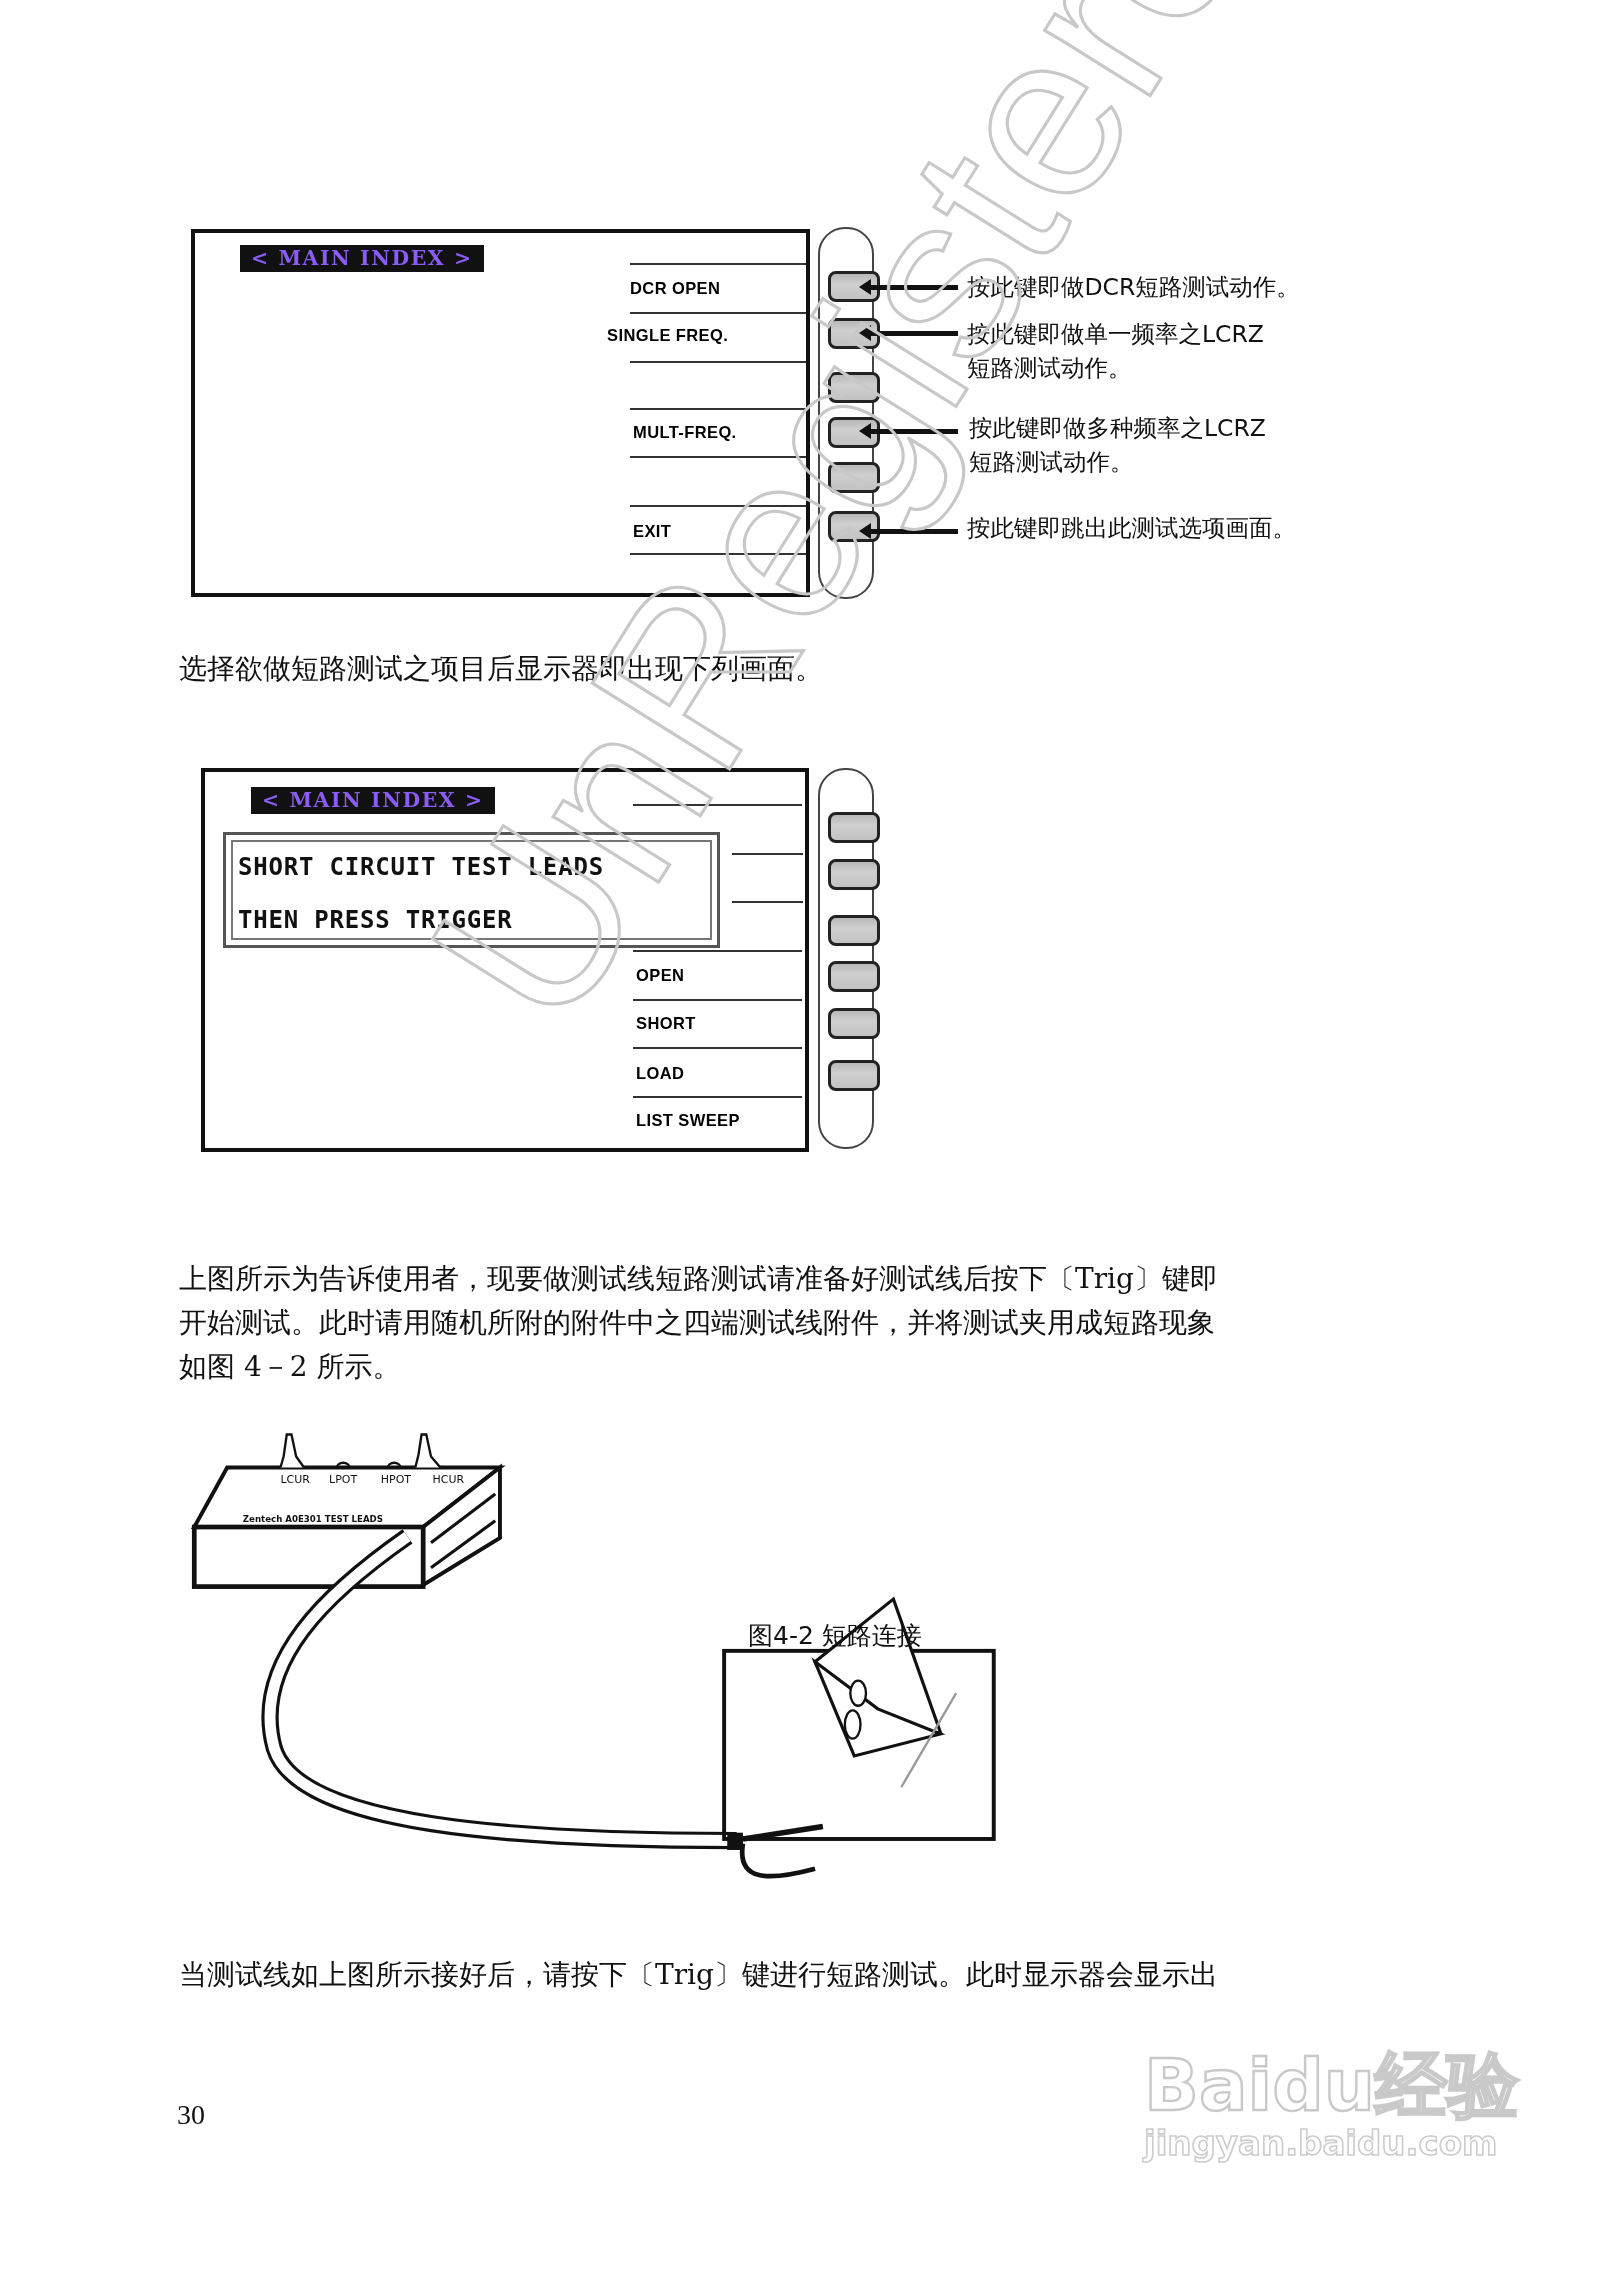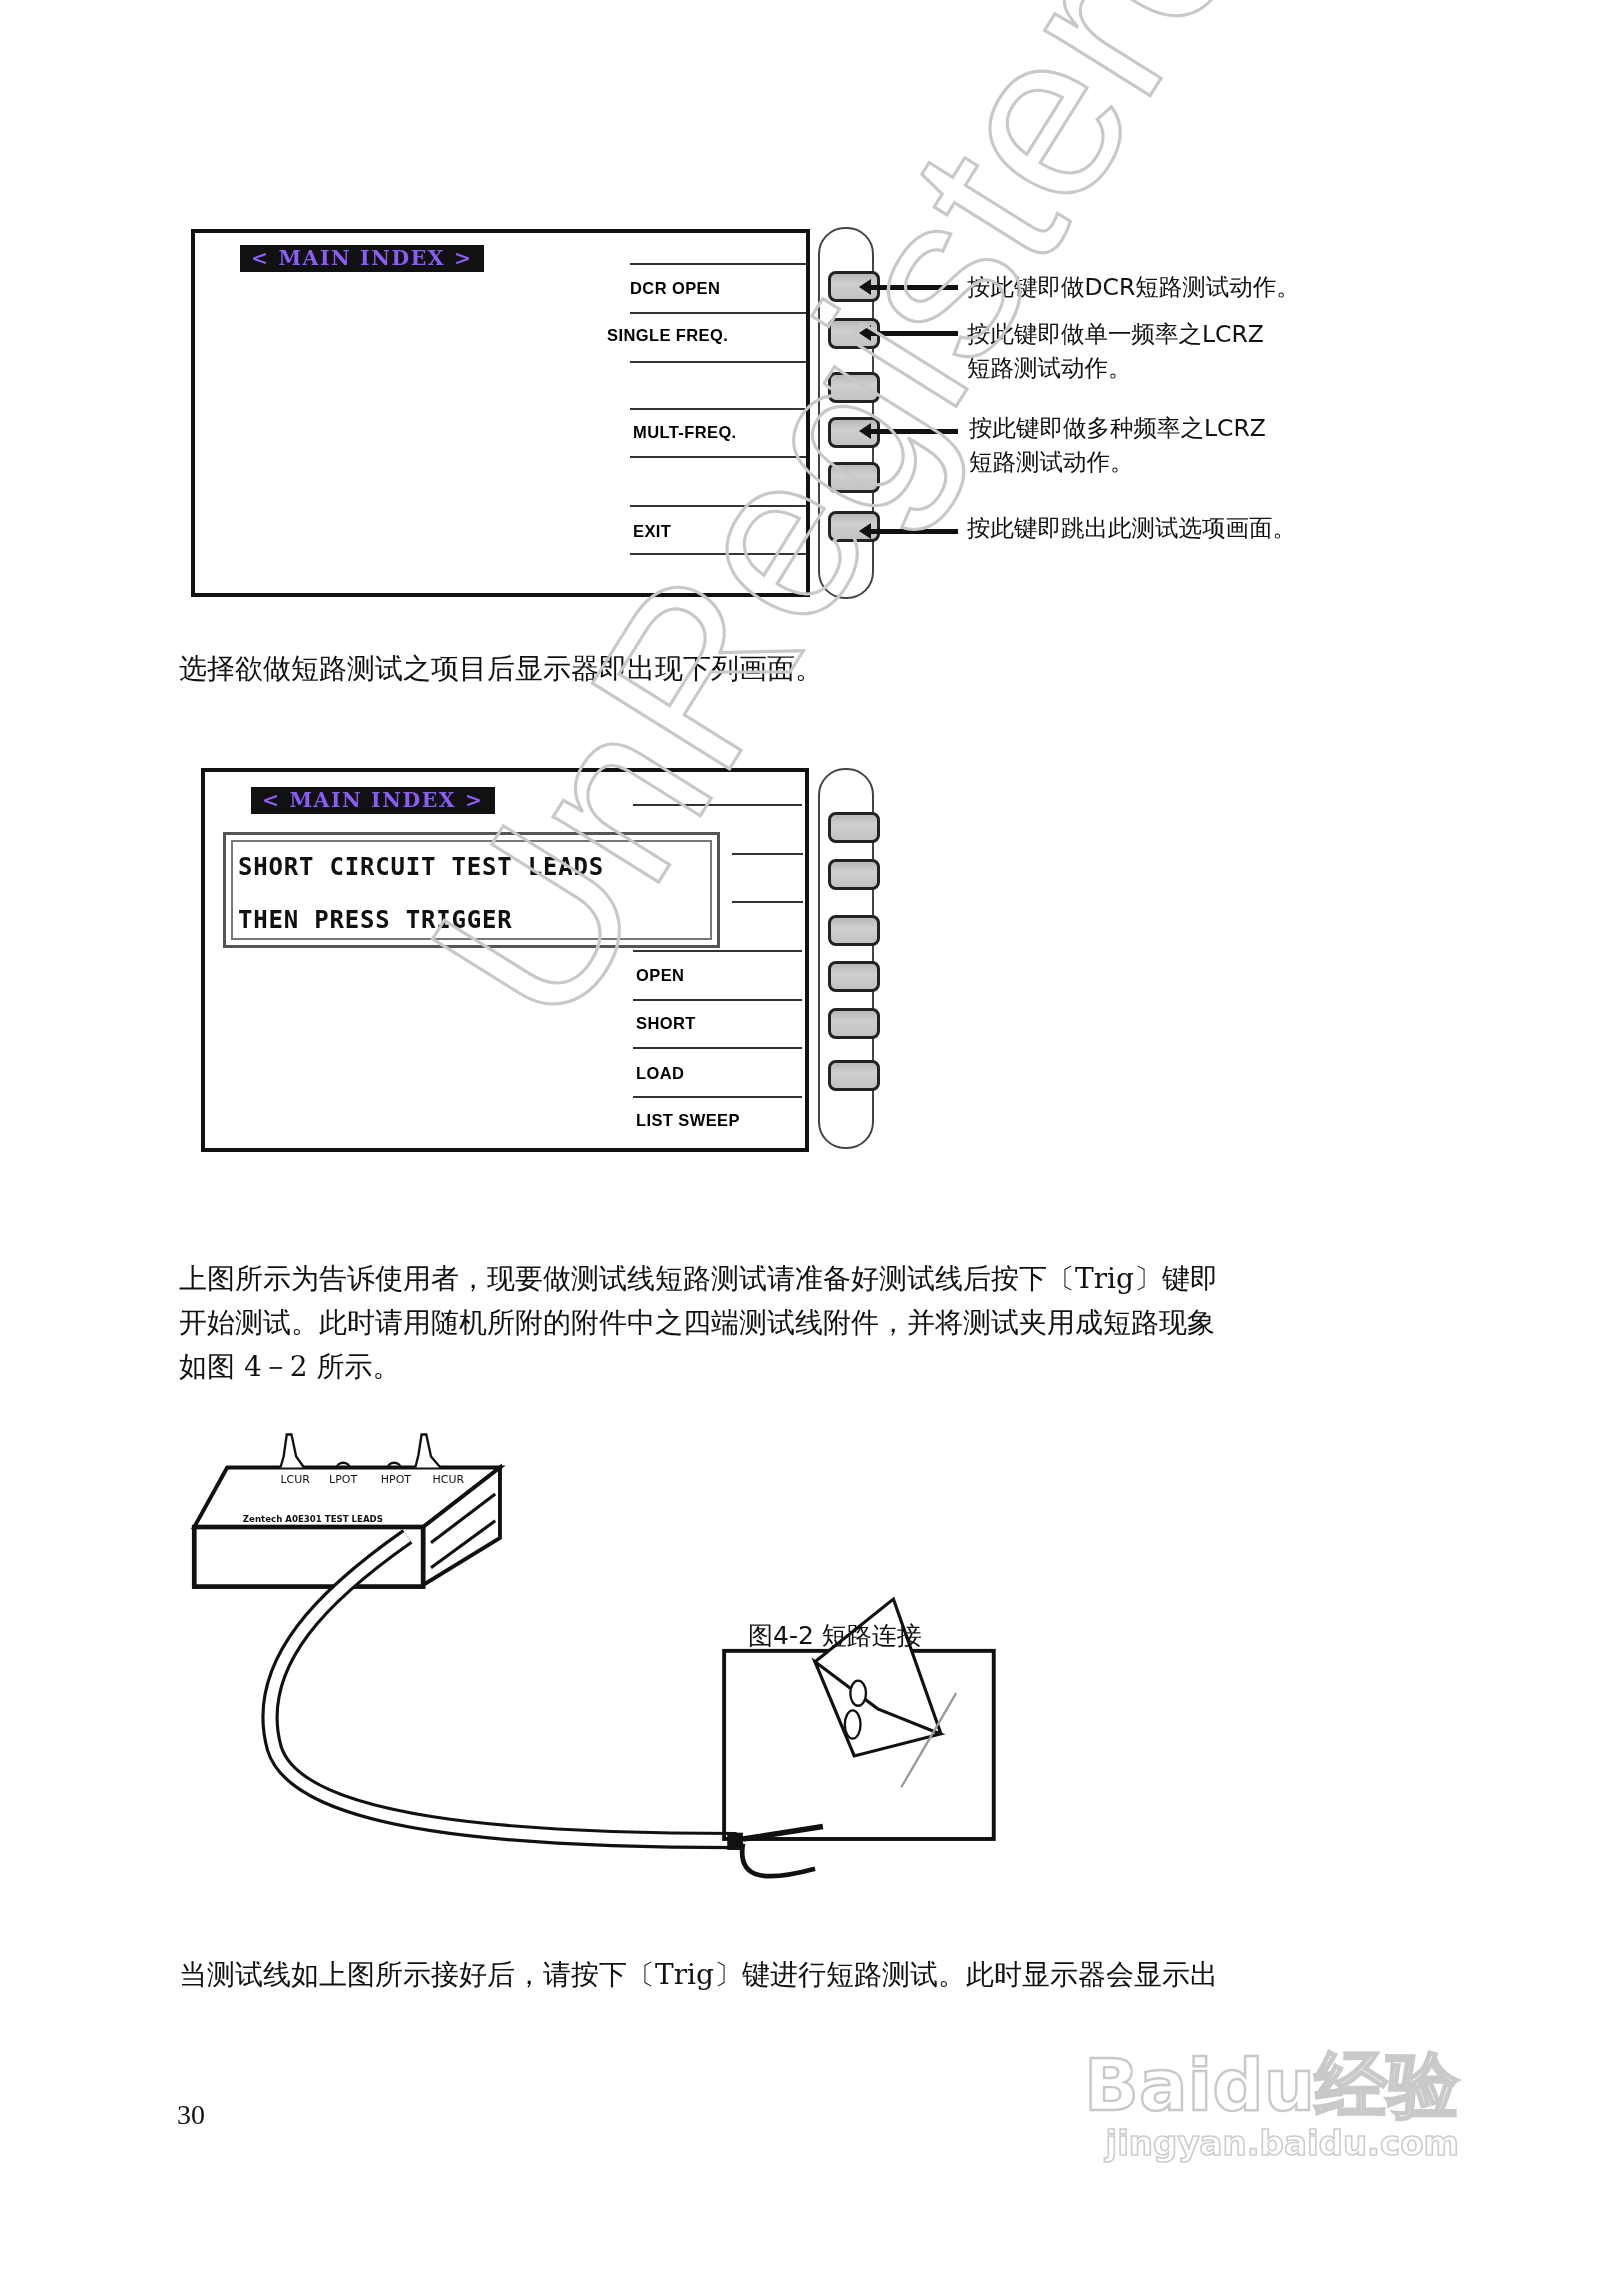--- a/index.html
+++ b/index.html
@@ -28,22 +28,22 @@
          font-size: 24px; letter-spacing: 0.8px; color: #111; }
 
   .para { position: absolute; left: 179px; width: 1270px; font-size: 28px; line-height: 44px; color: #111;
           font-family: "DejaVu Serif", "Liberation Serif", serif; }
   .caption { position: absolute; font-family: "DejaVu Sans", sans-serif; font-size: 25px; color: #111; }
   .pagenum { position: absolute; left: 177px; top: 2099px; font-size: 28px; font-family: "Liberation Serif", serif; }
 
   .watermark { position: absolute; left: 376px; top: 925px; font-family: "Liberation Sans", sans-serif;
                font-size: 235px; color: transparent; -webkit-text-stroke: 3.1px #c8c8c8;
                transform: rotate(-58deg); transform-origin: left top; white-space: nowrap; pointer-events: none; }
-  .baidu { position: absolute; left: 1084px; top: 2046px; color: transparent; -webkit-text-stroke: 2.4px #c9c9c9;
-           font-family: "DejaVu Sans", sans-serif; font-weight: bold; pointer-events: none; text-align: right; }
+  .baidu { position: absolute; left: 1144px; top: 2046px; color: transparent; -webkit-text-stroke: 2.4px #c9c9c9;
+           font-family: "DejaVu Sans", sans-serif; font-weight: bold; pointer-events: none; }
   .baidu .big { font-size: 72px; line-height: 78px; }
   .baidu .small { font-size: 34px; line-height: 39px; -webkit-text-stroke: 1.6px #cccccc; }
 </style>
 </head>
 <body>
 
 <div>
   <div class="screen" style="left:191px; top:229px; width:619px; height:368px;"></div>
   <div class="title-tag" style="left:240px; top:245px;">&lt; MAIN INDEX &gt;</div>
 

